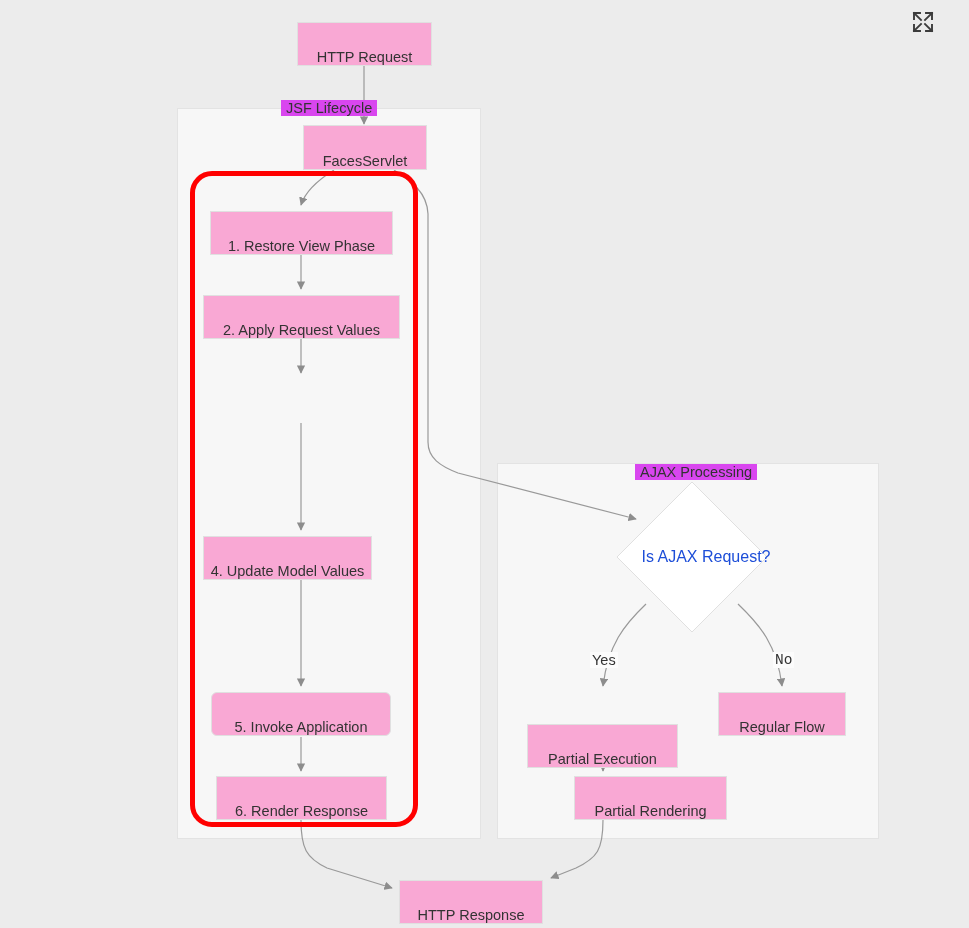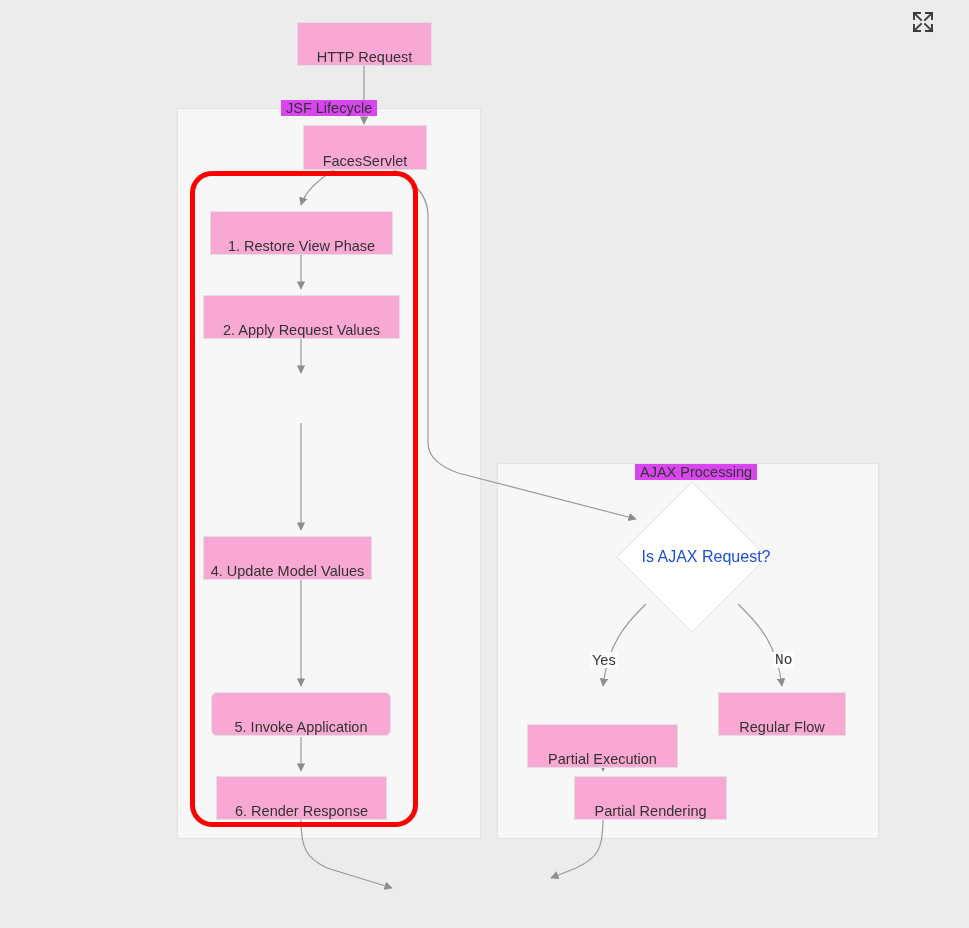--- a/index.html
+++ b/index.html
@@ -213,20 +213,23 @@
   </div>
 
   <div class="node" style="left:526px; top:776px; width:153px; height:44px;margin-left:48px;">
     <span>Partial Rendering</span>
   </div>
 
   <div class="node" style="left:718px; top:692px; width:128px; height:44px;">
     <span>Regular Flow</span>
   </div>
 
+  <div class="node" style="left:399px; top:880px; width:144px; height:44px;">
+    <span>HTTP Response</span>
+  </div>
 
   <div class="edge-label" style="left:590px; top:652px;">Yes</div>
   <div class="edge-label" style="left:773px; top:652px;font-family:Liberation Mono, monospace;">No</div>
 
   <div class="expand-btn">
     <svg width="24" height="24" viewBox="0 0 24 24" fill="none" stroke="#3c3c3c" stroke-width="1.9" stroke-linecap="square" stroke-linejoin="miter">
       <polyline points="3,9 3,3 9,3"></polyline>
       <line x1="3" y1="3" x2="10" y2="10"></line>
       <polyline points="15,3 21,3 21,9"></polyline>
       <line x1="21" y1="3" x2="14" y2="10"></line>

